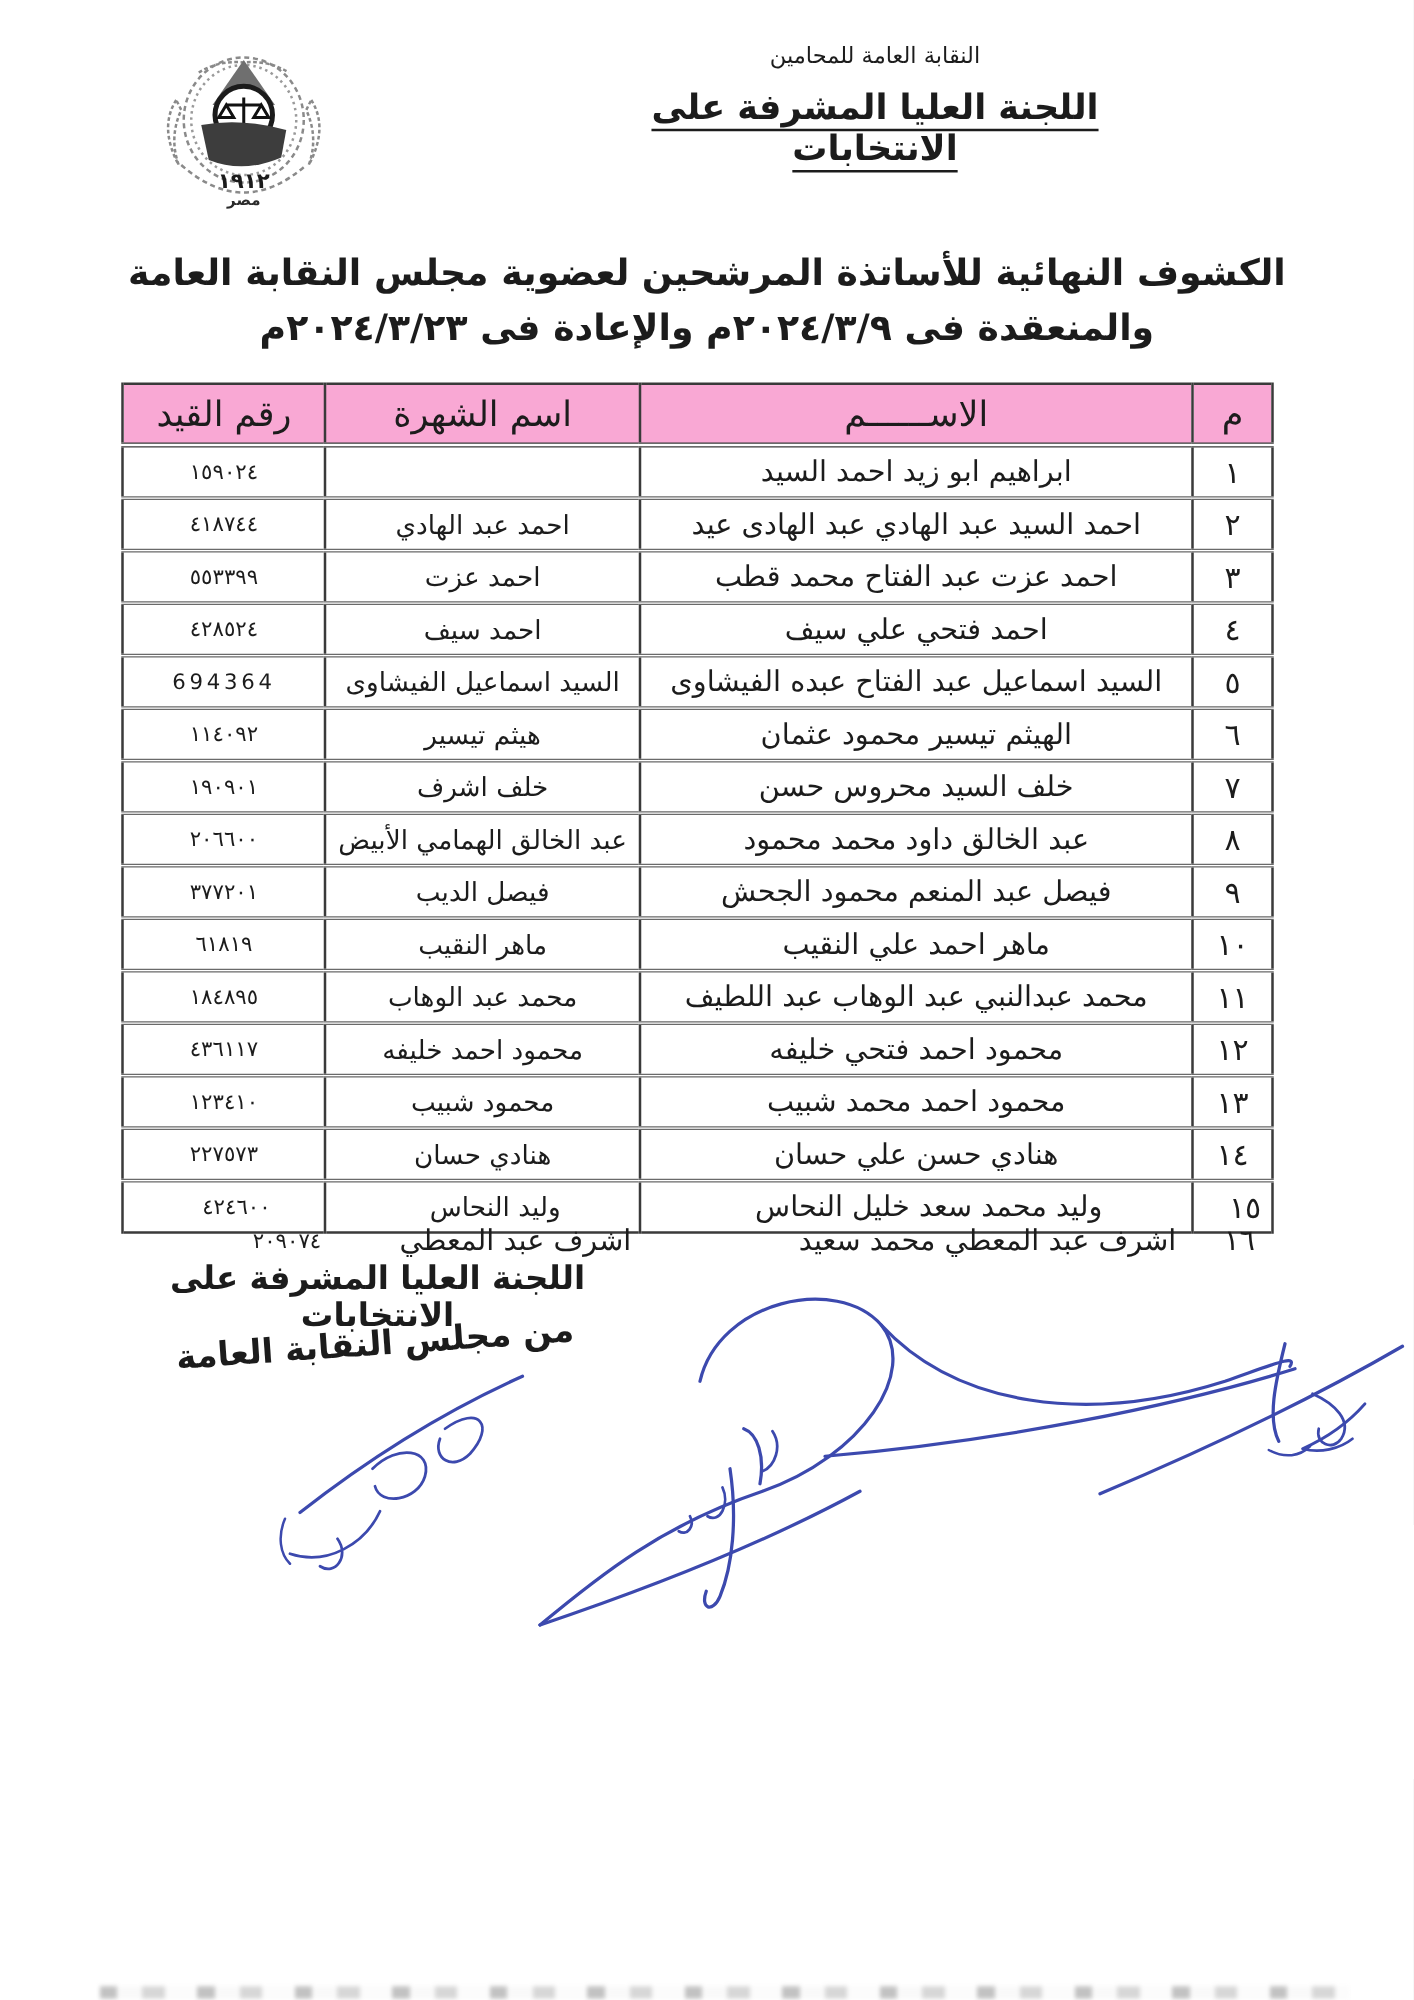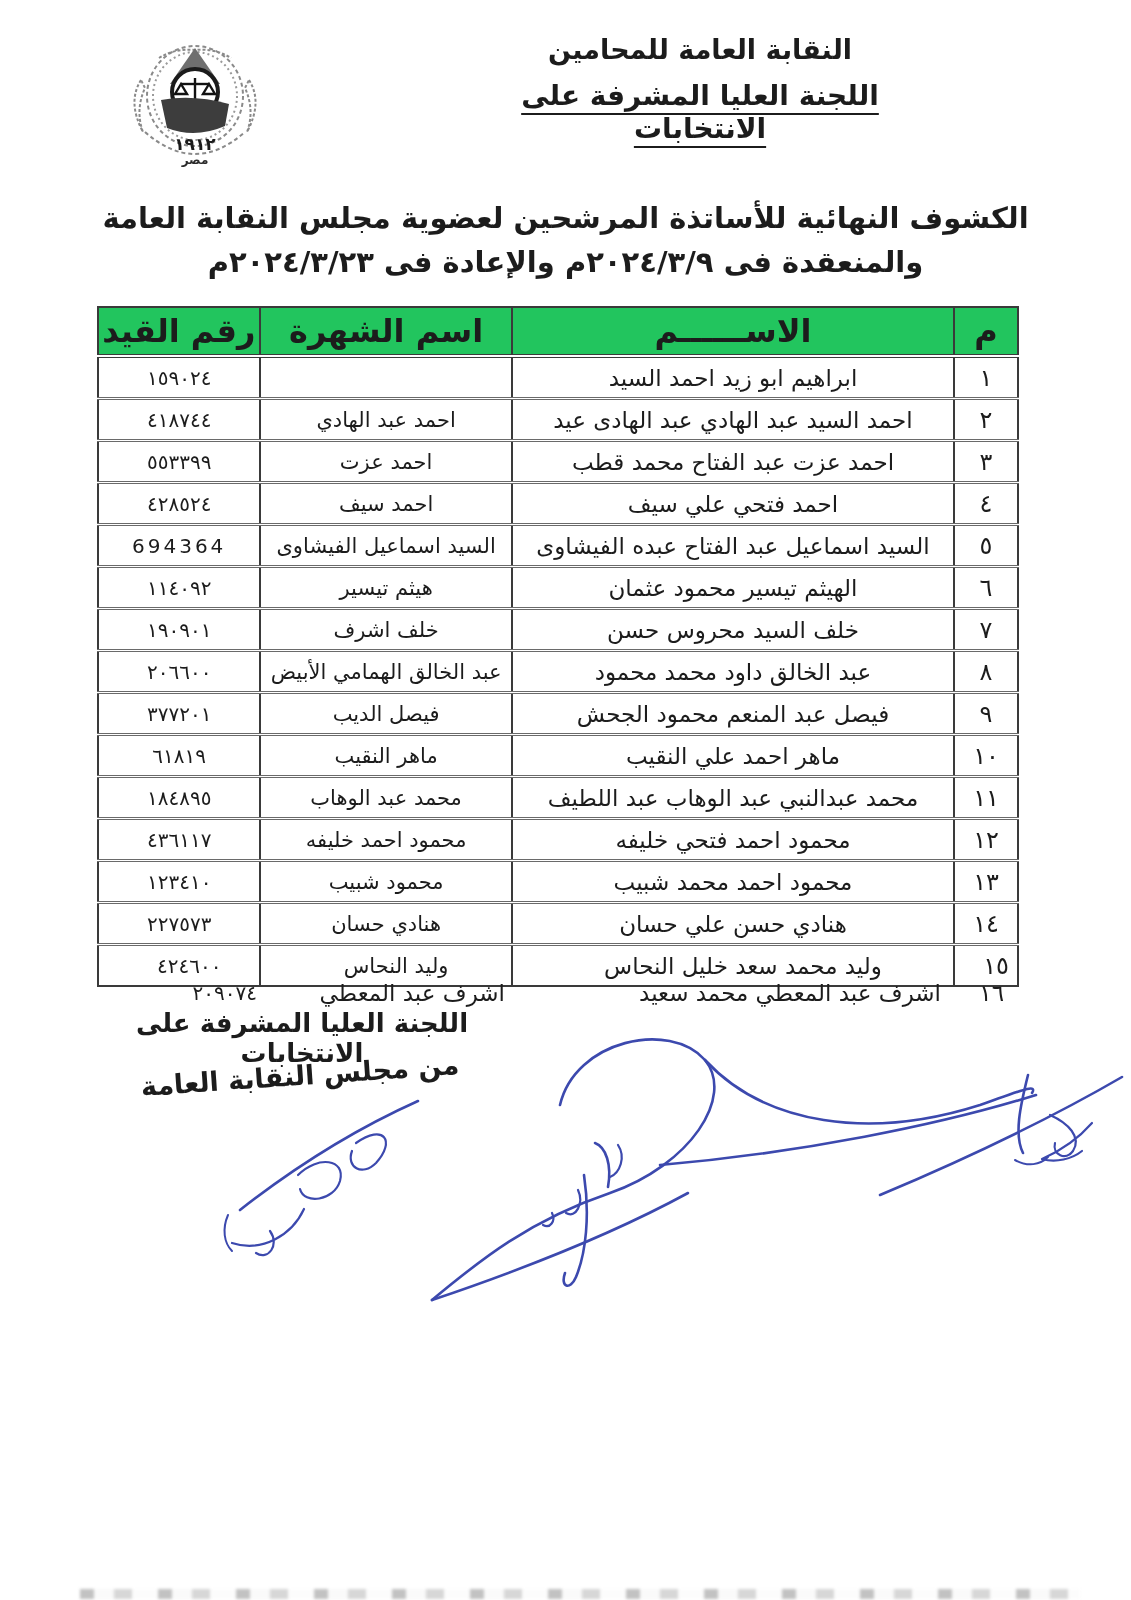--- a/index.html
+++ b/index.html
@@ -13,21 +13,21 @@
     font-family:"DejaVu Sans", sans-serif;
     color:#1c1c1c;
     direction:rtl;
   }
   
   .emblem{position:absolute;top:40px;left:115px;width:160px;height:128px;}
   .org-block{
     position:absolute;top:34px;left:460px;width:480px;
     text-align:center;
   }
-  .org-name{font-size:27px;font-weight:700;letter-spacing:0;}
+  .org-name{font-size:18px;font-weight:400;letter-spacing:0;}
   .committee-name{
     margin-top:14px;font-size:28px;font-weight:700;
     text-decoration:underline;text-decoration-thickness:2px;text-underline-offset:8px;
   }
   
   .title-block{
     position:absolute;top:168px;right:0;left:0;
     text-align:center;font-weight:700;font-size:29px;line-height:44px;margin-top:28px;
   }
   
@@ -42,30 +42,30 @@
   table.roster col.c-reg{width:160px;}
   table.roster th, table.roster td{
     border-right:2px solid #3a3a3a;
     border-left:2px solid #3a3a3a;
     text-align:center;vertical-align:middle;
     overflow:hidden;white-space:nowrap;
     padding:0 4px;
   }
   table.roster{border:2px solid #3a3a3a;}
   table.roster thead th{
-    background:#22c55e;height:46px;
+    background:#f9a8d4;height:46px;
     border-bottom:4px double #3a3a3a;
-    font-weight:700;font-size:32px;
+    font-weight:400;font-size:28px;
   }
   table.roster tbody td{
     height:39px;
     border-bottom:3px double #6a6a6a;
   }
   table.roster tbody tr:last-child td{border-bottom:none;padding-left:24px;}
-  td.reg, .xr-reg{font-size:20px;letter-spacing:3px;}
+  td.reg, .xr-reg{font-size:17px;letter-spacing:3px;}
   td.known{font-size:21px;}
   td.idx{font-size:24px;}
   
   .extra-row{
     position:absolute;top:972px;right:112px;width:922px;height:42px;
     display:grid;grid-template-columns:160px 248px 436px 63px;
     direction:ltr; 
     align-items:center;font-size:23px;
   }
   .extra-row > div{direction:rtl;}

